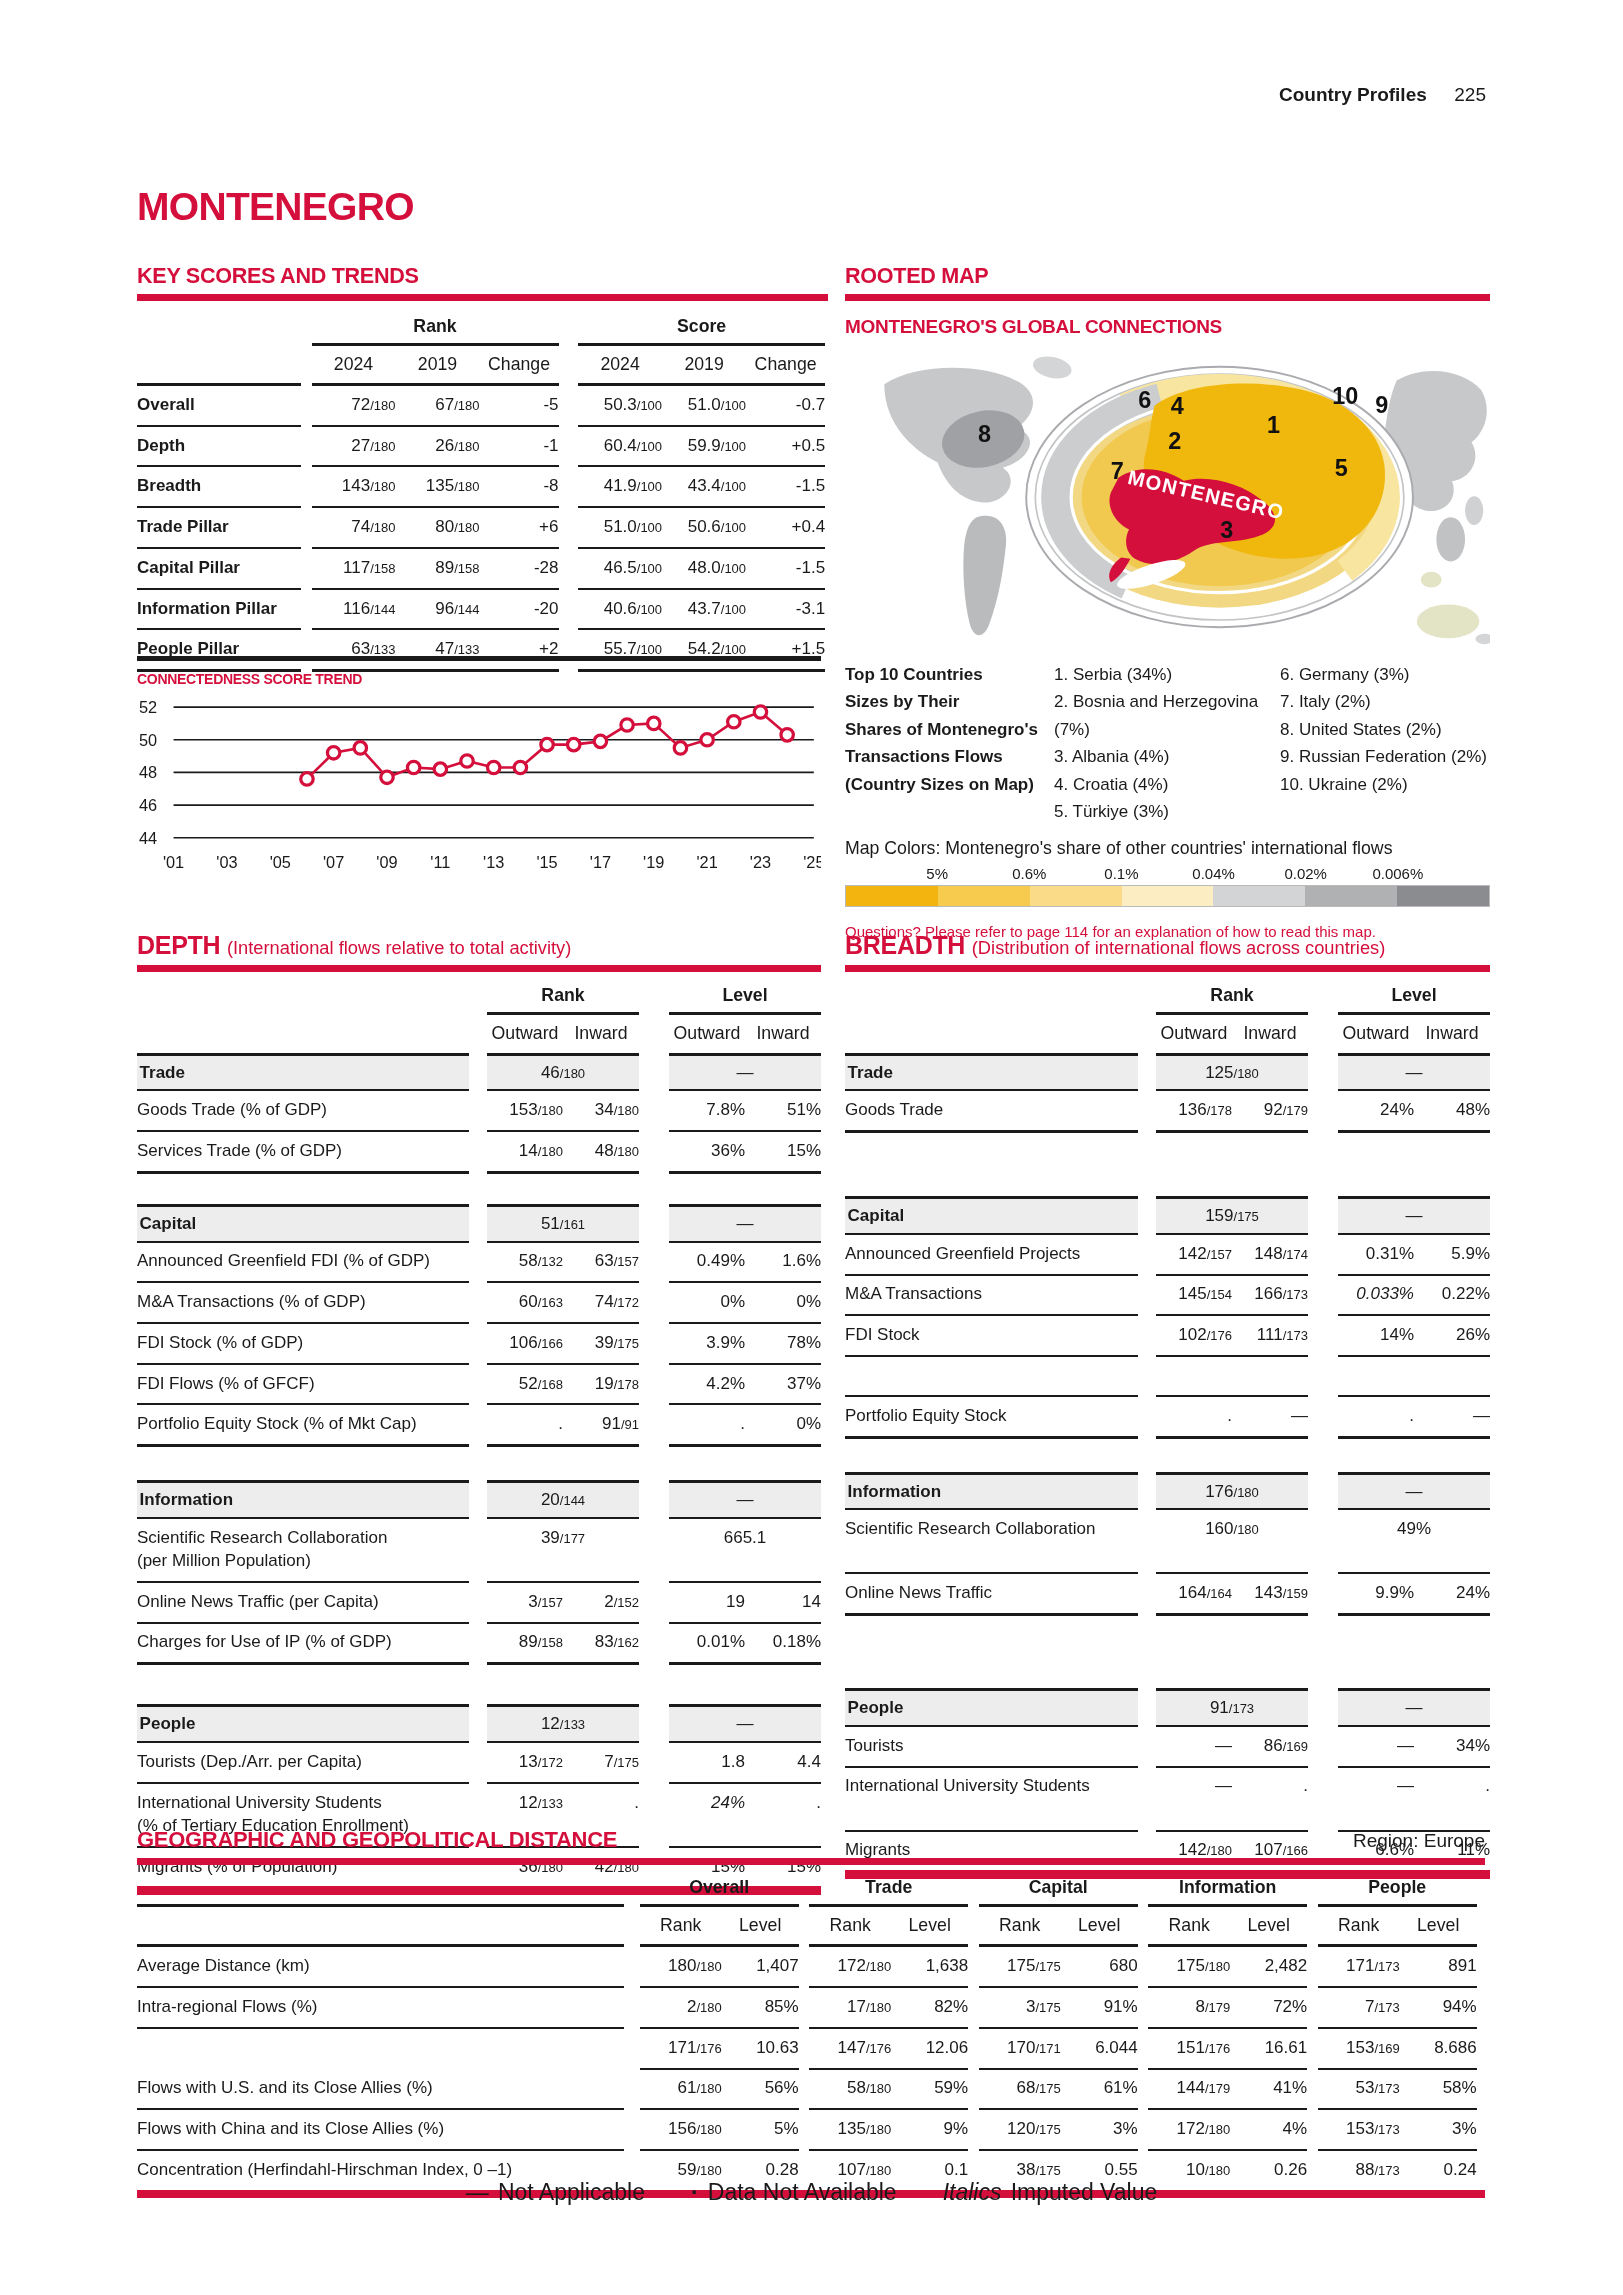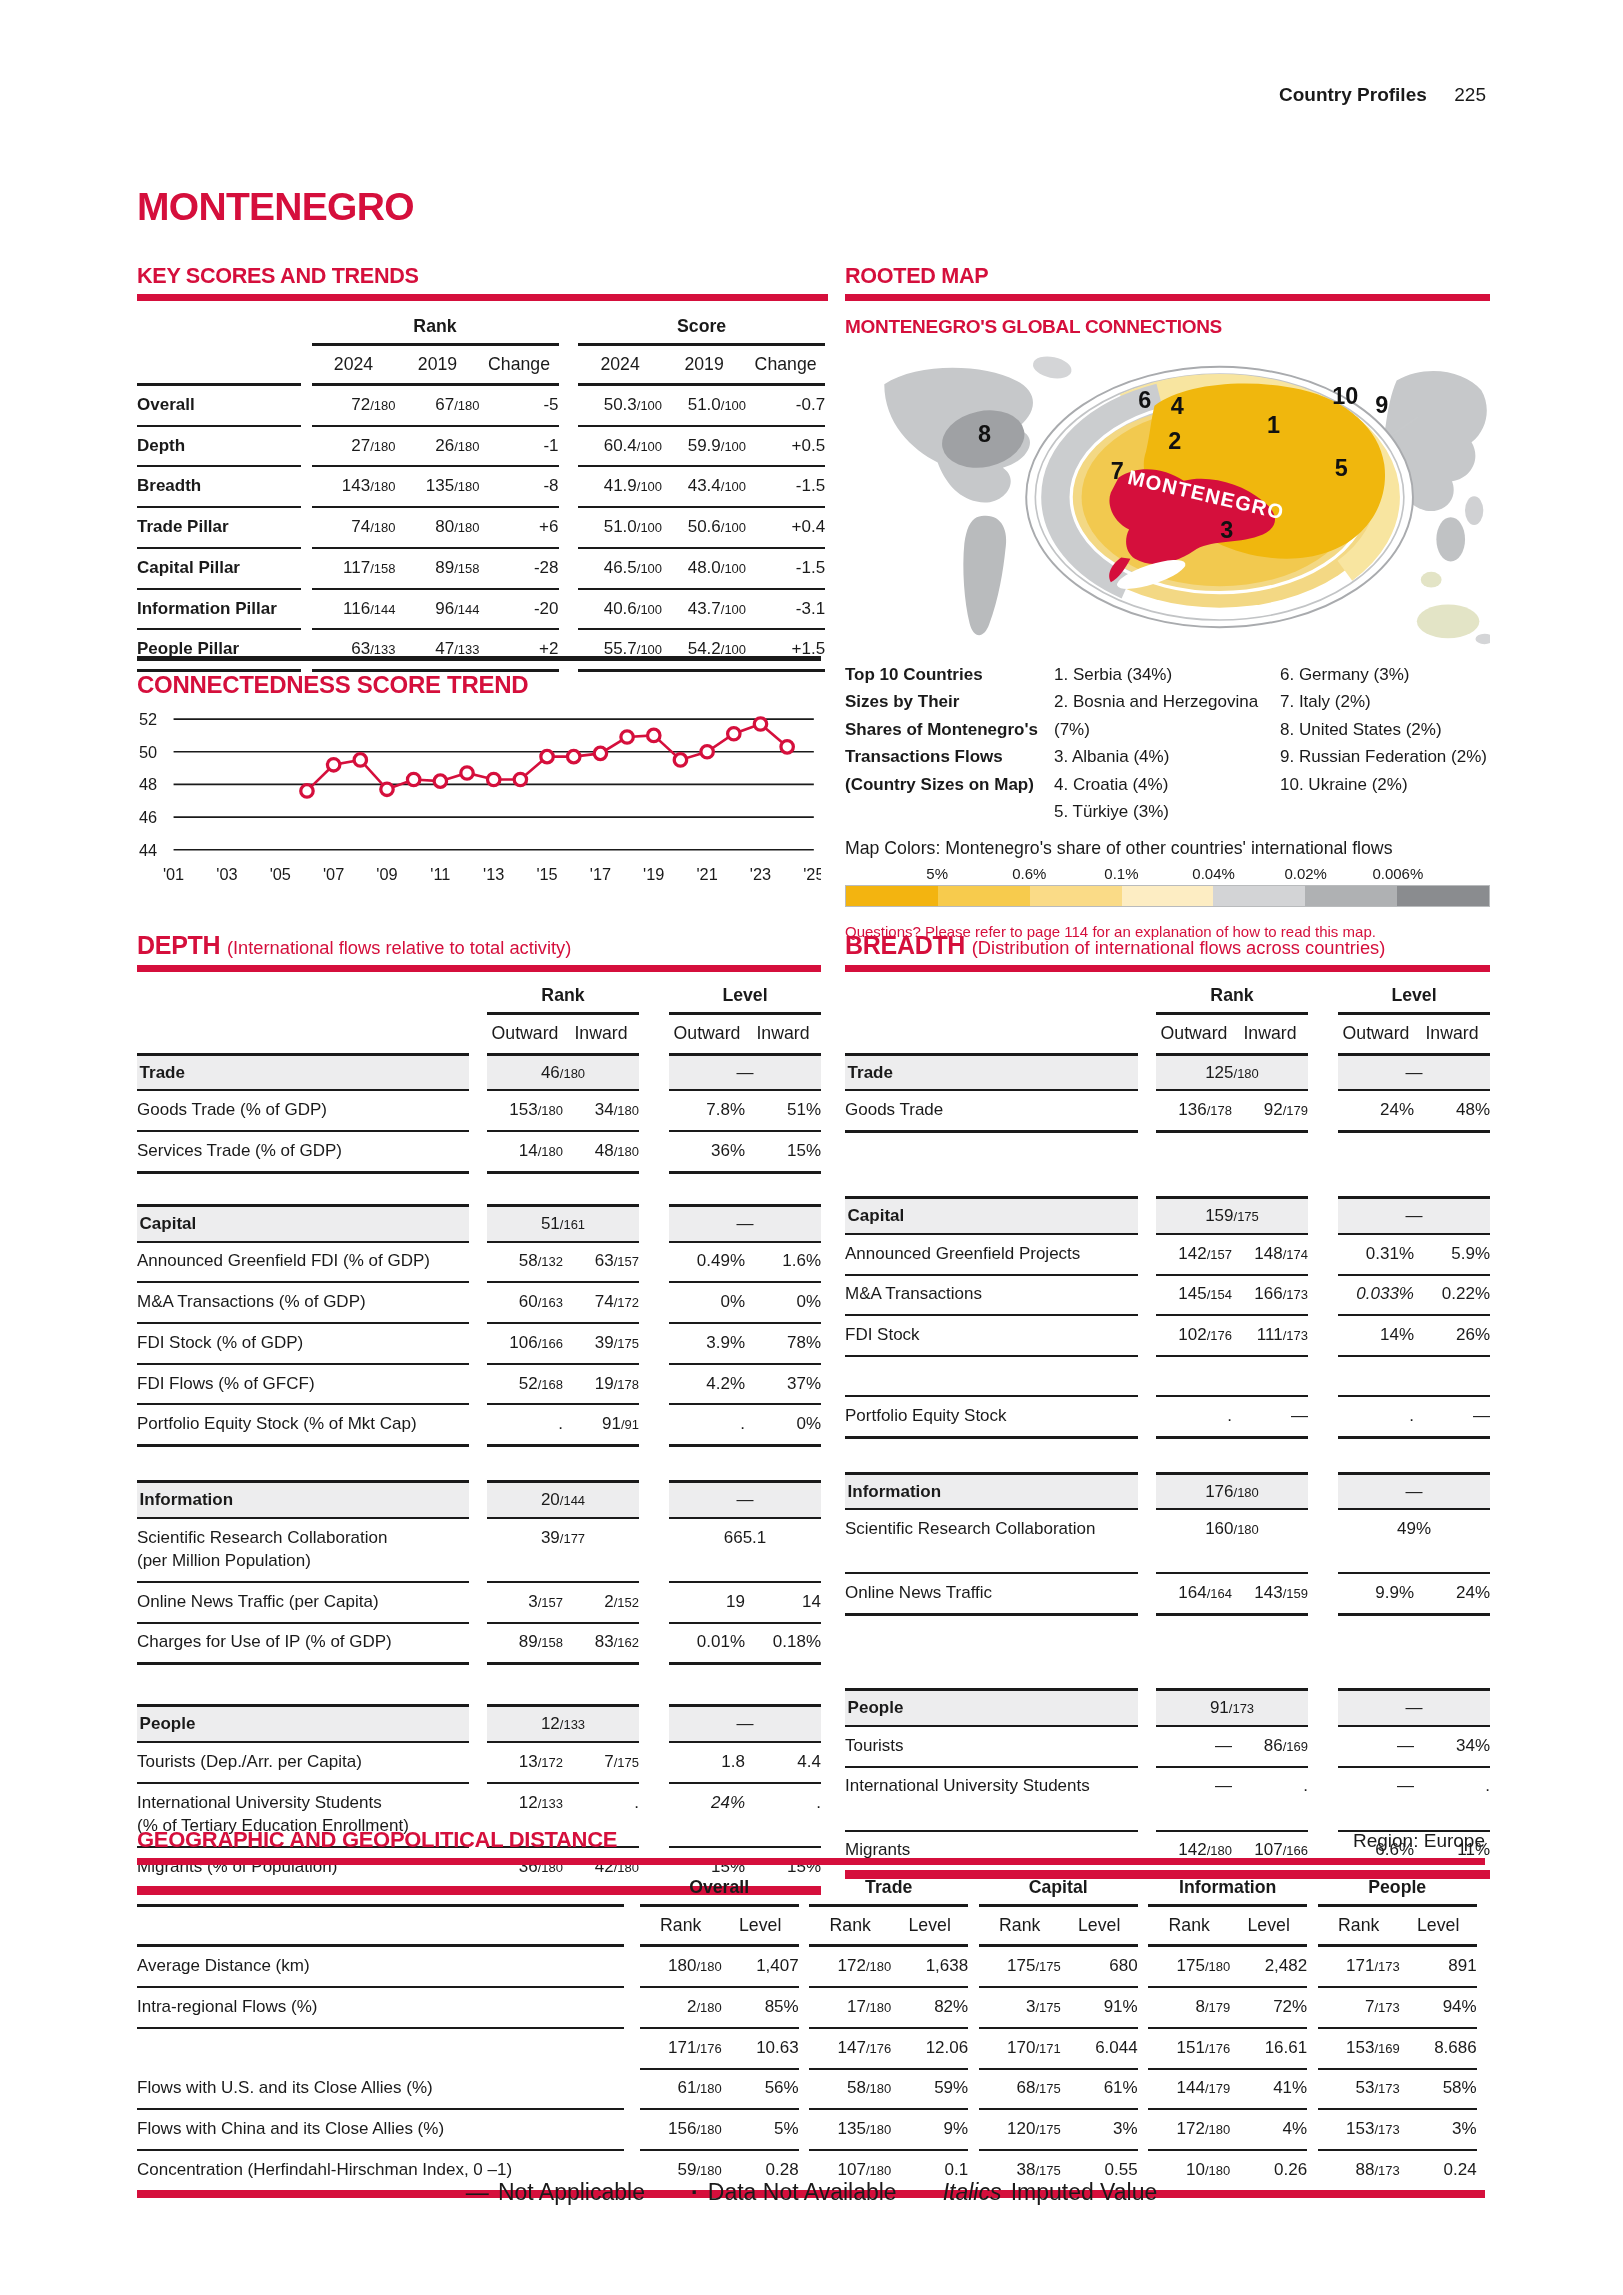--- a/index.html
+++ b/index.html
@@ -131,21 +131,21 @@
         <div class="pcell pnum kend" style="grid-column: 4;"><span class="nv">47</span><span class="nd">/133</span></div>
         <div class="pcell pnum kend" style="grid-column: 5;"><span class="nv">+2</span></div>
         <div class="pcell pnum kend" style="grid-column: 7;"><span class="nv">55.7</span><span class="nd">/100</span></div>
         <div class="pcell pnum kend" style="grid-column: 8;"><span class="nv">54.2</span><span class="nd">/100</span></div>
         <div class="pcell pnum kend" style="grid-column: 9;"><span class="nv">+1.5</span></div>
       </div>
   </div>
 
   <div class="abs" style="left:137px;top:656px;width:684px;">
     <div class="blackrule"></div>
-    <div class="sech" style="font-size:24px;margin-top:10.5px;">CONNECTEDNESS SCORE TREND</div>
+    <div class="sech" style="font-size:14px;margin-top:10.5px;">CONNECTEDNESS SCORE TREND</div>
     <svg width="684" height="196" viewBox="0 0 1045 300" style="margin-top:6.5px;display:block;">
         <line x1="55" x2="1035" y1="20" y2="20" stroke="#1A1A1A" stroke-width="2.5"></line>
         <text x="2" y="29" font-size="25" fill="#1A1A1A">52</text>
         <line x1="55" x2="1035" y1="70" y2="70" stroke="#1A1A1A" stroke-width="2.5"></line>
         <text x="2" y="79" font-size="25" fill="#1A1A1A">50</text>
         <line x1="55" x2="1035" y1="120" y2="120" stroke="#1A1A1A" stroke-width="2.5"></line>
         <text x="2" y="129" font-size="25" fill="#1A1A1A">48</text>
         <line x1="55" x2="1035" y1="170" y2="170" stroke="#1A1A1A" stroke-width="2.5"></line>
         <text x="2" y="179" font-size="25" fill="#1A1A1A">46</text>
         <line x1="55" x2="1035" y1="220" y2="220" stroke="#1A1A1A" stroke-width="2.5"></line>

